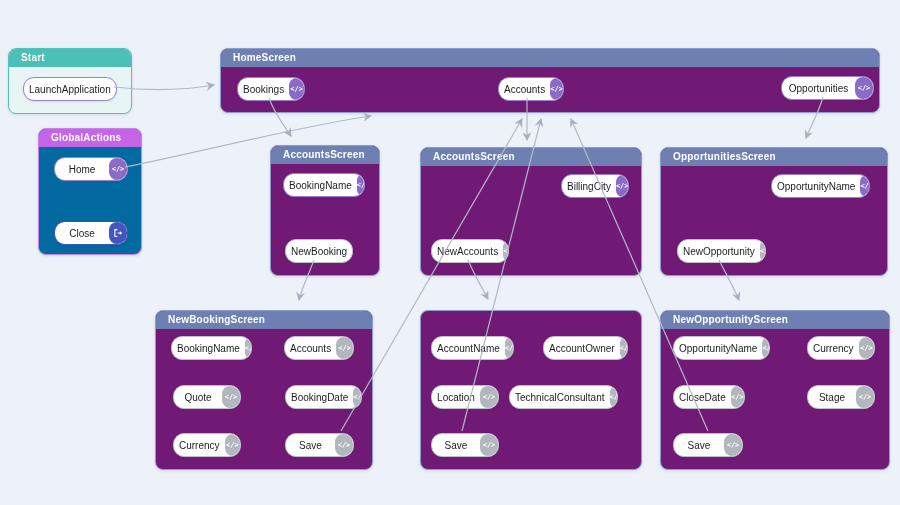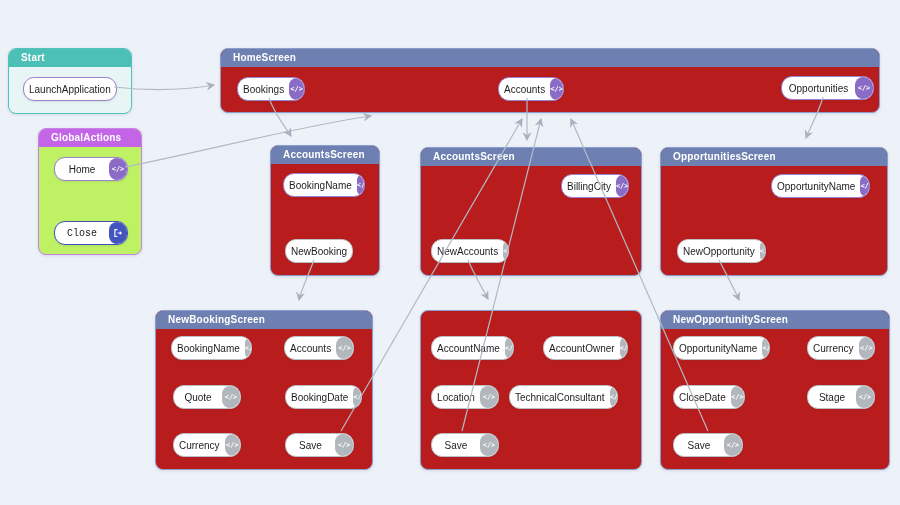--- a/index.html
+++ b/index.html
@@ -4,37 +4,37 @@
 <style>
   html,body{margin:0;padding:0;background:#edf1f8;}
   .canvas{position:relative;width:900px;height:505px;background:#edf1f8;
           font-family:"Liberation Sans",sans-serif;overflow:hidden;}
   .wires{position:absolute;left:0;top:0;z-index:5;pointer-events:none;}
   .node{position:absolute;border-radius:8px;border:1px solid #8c9dcb;
         box-shadow:0 1px 3px rgba(90,105,140,.18);z-index:2;}
   .node .hd{height:18px;line-height:18px;padding:0 12px;border-radius:7px 7px 0 0;
             color:#fff;font-size:10px;font-weight:bold;letter-spacing:.2px;
             white-space:nowrap;overflow:hidden;}
-  .node.screen{background:#b91c1c;border-color:#8c9dcb;}
+  .node.screen{background:#701a75;border-color:#8c9dcb;}
   .node.screen .hd{background:#6d80b1;}
   .node.start{background:#e7f6f4;border-color:#55c2ba;}
   .node.start .hd{background:#4cc0b7;}
-  .node.global{background:#bef264;border-color:#c783e6;}
+  .node.global{background:#0369a1;border-color:#c783e6;}
   .node.global .hd{background:#c465e8;}
   .btn{position:absolute;height:22px;display:flex;align-items:stretch;background:#fff;
        border:1px solid #bcc0c6;border-radius:11px;overflow:hidden;
        box-shadow:0 1px 2px rgba(60,70,100,.12);z-index:3;cursor:pointer;}
   .btn .lbl{flex:1;display:flex;align-items:center;justify-content:center;
             font-size:10px;color:#1d1d1f;padding:8px 5px;white-space:nowrap;}
   .btn .cap{width:18px;display:flex;align-items:center;justify-content:center;
             color:#fff;font-size:7px;font-weight:bold;border-radius:8px;
             font-family:"DejaVu Sans Mono",monospace;}
   .btn.purple{border-color:#9a82cf;} .btn.purple .cap{background:#8a6cc6;}
   .btn.gray{border-color:#bcc0c6;text-align:center;}   .btn.gray .cap{background:#b2b6bd;}
-  .btn.blue{border-color:#4152b5;font-family:Liberation Mono, monospace;}   .btn.blue .cap{background:#4356bd;}
+  .btn.blue{border-color:#4152b5;}   .btn.blue .cap{background:#4356bd;}
 </style>
 </head>
 <body>
 
 <div class="canvas">
 
   <svg class="wires" width="900" height="505">
     <defs>
       <marker id="ah" viewBox="0 0 8 8" refX="7" refY="4" markerWidth="7.5" markerHeight="7.5" orient="auto">
         <path d="M0,0 L8,4 L0,8 L2.6,4 Z" fill="#a8b0bf"></path>

